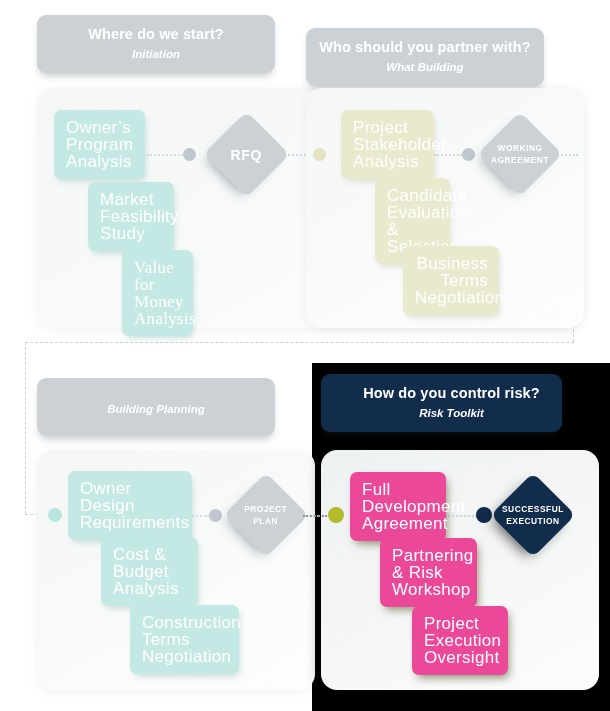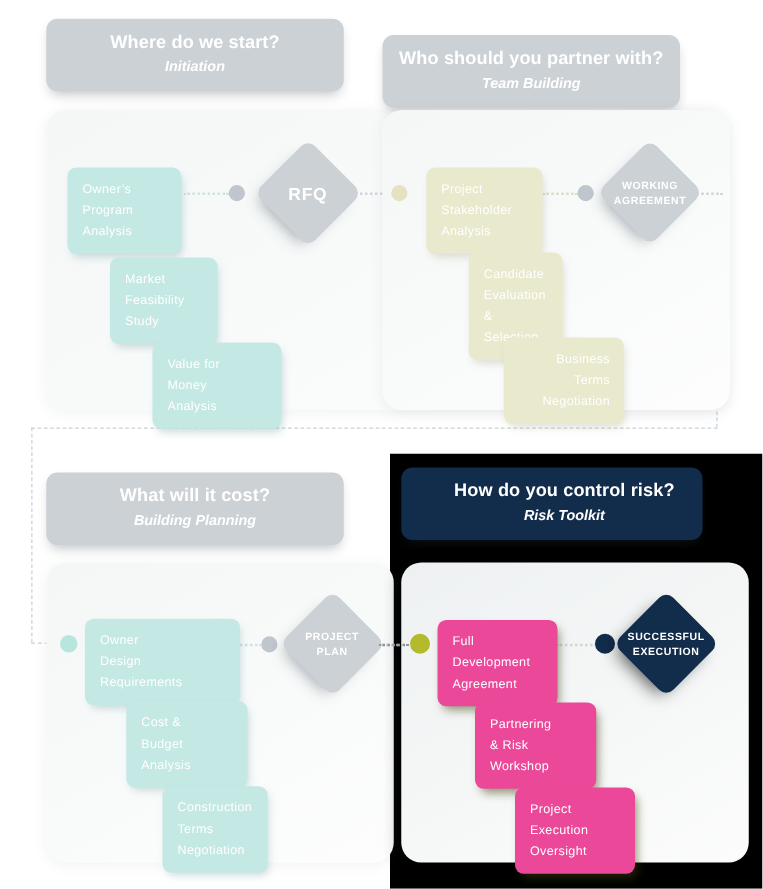--- a/index.html
+++ b/index.html
@@ -66,25 +66,24 @@
     background:linear-gradient(150deg,#eef1f2 0%,#f4f6f6 45%,#fcfcfc 100%);
     box-shadow:0 3px 14px rgba(0,0,0,.45);
   }
 
   
   .card {
     position:absolute;
     border-radius:7px;
     padding:9px 11px 9px 12px;
     color:#ffffff;
-    font-size:10px;
+    font-size:17px;
     line-height:17px;
     letter-spacing:.3px;
     white-space:pre-line;
-    margin-top:24px;
   }
   .card.teal   { background:#c4e8e3; box-shadow:2px 4px 7px -2px rgba(100,150,150,.35); }
   .card.cream  { background:#e9e9cd; box-shadow:2px 4px 7px -2px rgba(150,150,110,.30); }
   .card.olive  { background:#ec4899; box-shadow:3px 5px 8px -2px rgba(60,65,10,.55); color:#ffffff; }
 
   
   .diamond {
     position:absolute;
     transform:rotate(45deg);
     border-radius:8px;
@@ -141,34 +140,34 @@
     <div class="dline teal" style="left:147px; top:154px; width:36px;"></div>
     <div class="dot grey" style="left:183px; top:148px; width:13px; height:13px;"></div>
     <div class="dline" style="left:281px; top:154px; width:60px;"></div>
 
     <div class="card teal" style="left:54px; top:110px; width:91px;">Owner’s
 Program
 Analysis</div>
     <div class="card teal" style="left:88px; top:182px; width:86px;">Market
 Feasibility
 Study</div>
-    <div class="card teal" style="left:122px; top:250px; width:103px;">Value for
+    <div class="card teal" style="left:122px; top:250px; width:71px;font-family:Liberation Serif, serif;">Value for
 Money
 Analysis</div>
 
     <div class="diamond grey big" style="left:216px; top:124px; width:61px; height:61px;">
       <div class="dtext">RFQ</div>
     </div>
   </div>
 
   <div class="quad">
 
     <div class="head grey" style="left:306px; top:28px; width:238px; height:58px;">
       <div class="q">Who should you partner with?</div>
-      <div class="sub">Team Building</div>
+      <div class="sub">What Building</div>
     </div>
 
     <div class="body-panel" style="left:306px; top:88px; width:278px; height:240px;"></div>
 
     <div class="dot cream" style="left:313px; top:148px; width:13px; height:13px;"></div>
     <div class="dline cream" style="left:434px; top:154px; width:28px;"></div>
     <div class="dot grey" style="left:462px; top:148px; width:13px; height:13px;"></div>
     <div class="dline" style="left:554px; top:154px; width:24px;"></div>
 
     <div class="card cream" style="left:341px; top:110px; width:93px;">Project
@@ -183,38 +182,37 @@
 
     <div class="diamond grey sm" style="left:490px; top:124px; width:60px; height:60px;">
       <div class="dtext">WORKING
 AGREEMENT</div>
     </div>
   </div>
 
   <div class="quad">
 
     <div class="head grey" style="left:37px; top:378px; width:238px; height:58px;">
-      <div class="q">What will it cost?</div>
       <div class="sub">Building Planning</div>
     </div>
 
     <div class="body-panel" style="left:37px; top:450px; width:278px; height:240px;"></div>
 
     <div class="dot teal" style="left:48px; top:508px; width:14px; height:14px;"></div>
     <div class="dline teal" style="left:177px; top:515px; width:32px;"></div>
     <div class="dot grey" style="left:209px; top:509px; width:13px; height:13px;"></div>
     <div class="dline" style="left:297px; top:515px; width:22px;"></div>
 
     <div class="card teal" style="left:68px; top:471px; width:124px;">Owner
 Design
 Requirements</div>
     <div class="card teal" style="left:101px; top:537px; width:97px;">Cost &amp;
 Budget
 Analysis</div>
-    <div class="card teal" style="left:130px; top:605px; width:84px;">Construction
+    <div class="card teal" style="left:130px; top:605px; width:109px;">Construction
 Terms
 Negotiation</div>
 
     <div class="diamond grey sm" style="left:236px; top:485px; width:60px; height:60px;">
       <div class="dtext">PROJECT
 PLAN</div>
     </div>
   </div>
 
   <div class="quad">

